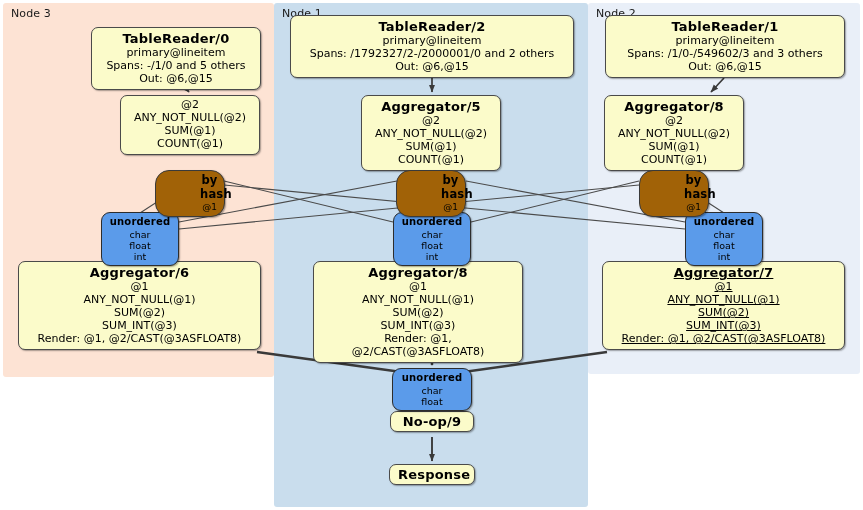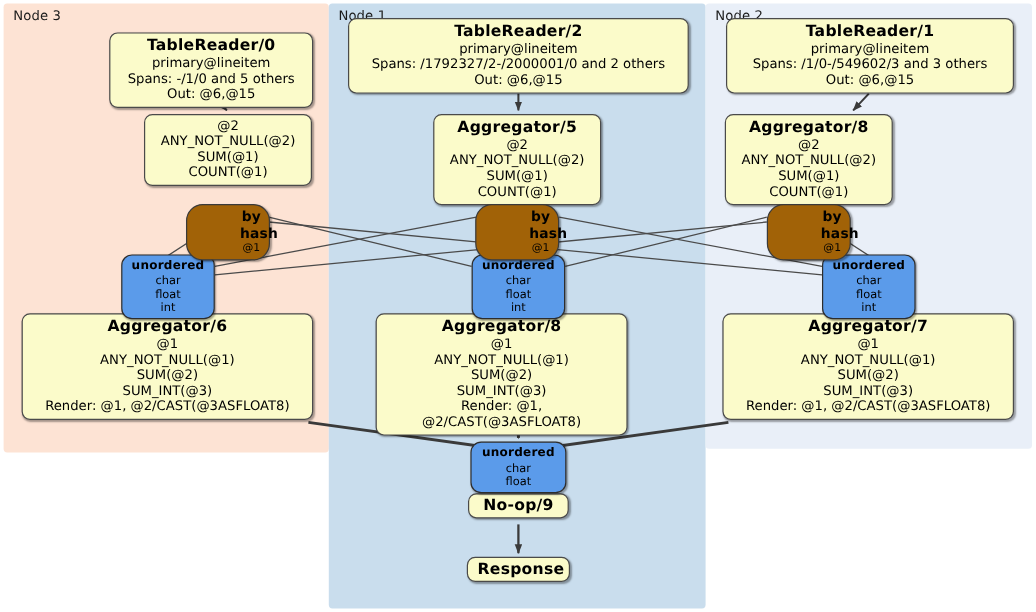--- a/index.html
+++ b/index.html
@@ -107,21 +107,21 @@
   #hash4 { left: 639px; top: 170px; width: 70px; }
 
   
   #un6 { left: 101px; top: 212px; width: 78px; }
   #un8 { left: 393px; top: 212px; width: 78px; }
   #un7 { left: 685px; top: 212px; width: 78px; }
 
   
   #agg6 { left: 18px;  top: 261px; width: 243px; }
   #agg8 { left: 313px; top: 261px; width: 210px; }
-  #agg7 { left: 602px; top: 261px; width: 243px; }
+  #agg7 { left: 602px; top: 261px; width: 243px; text-decoration: underline; }
 
   
   #un9  { left: 392px; top: 368px; width: 80px; }
   #noop { left: 390px; top: 411px; width: 84px; }
   #resp { left: 389px; top: 464px; width: 86px; }
 </style>
 </head>
 <body>
 
 <div id="canvas">

